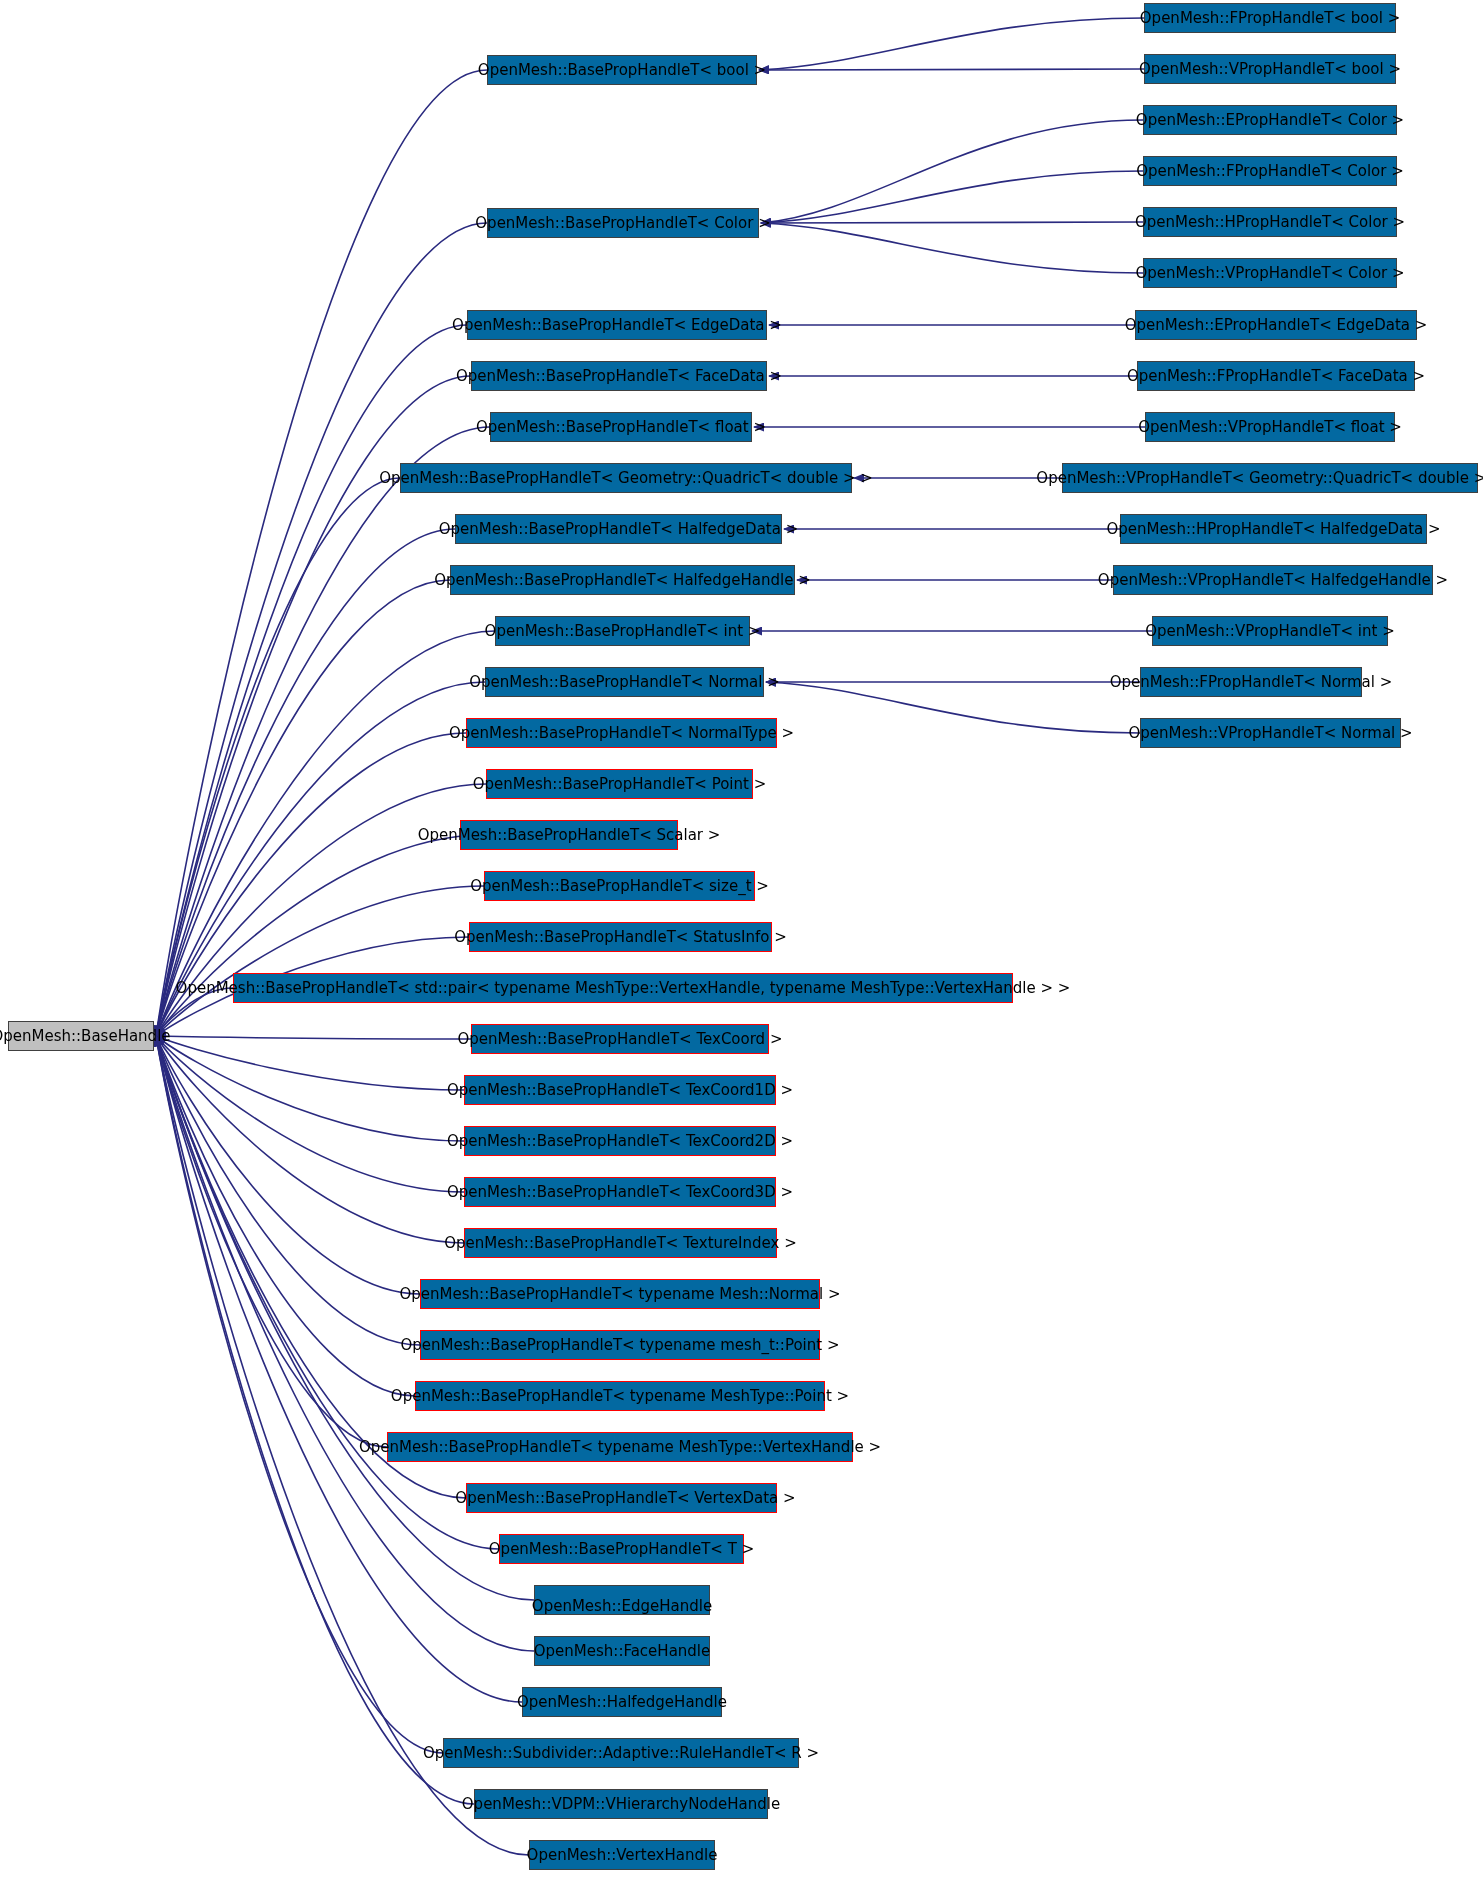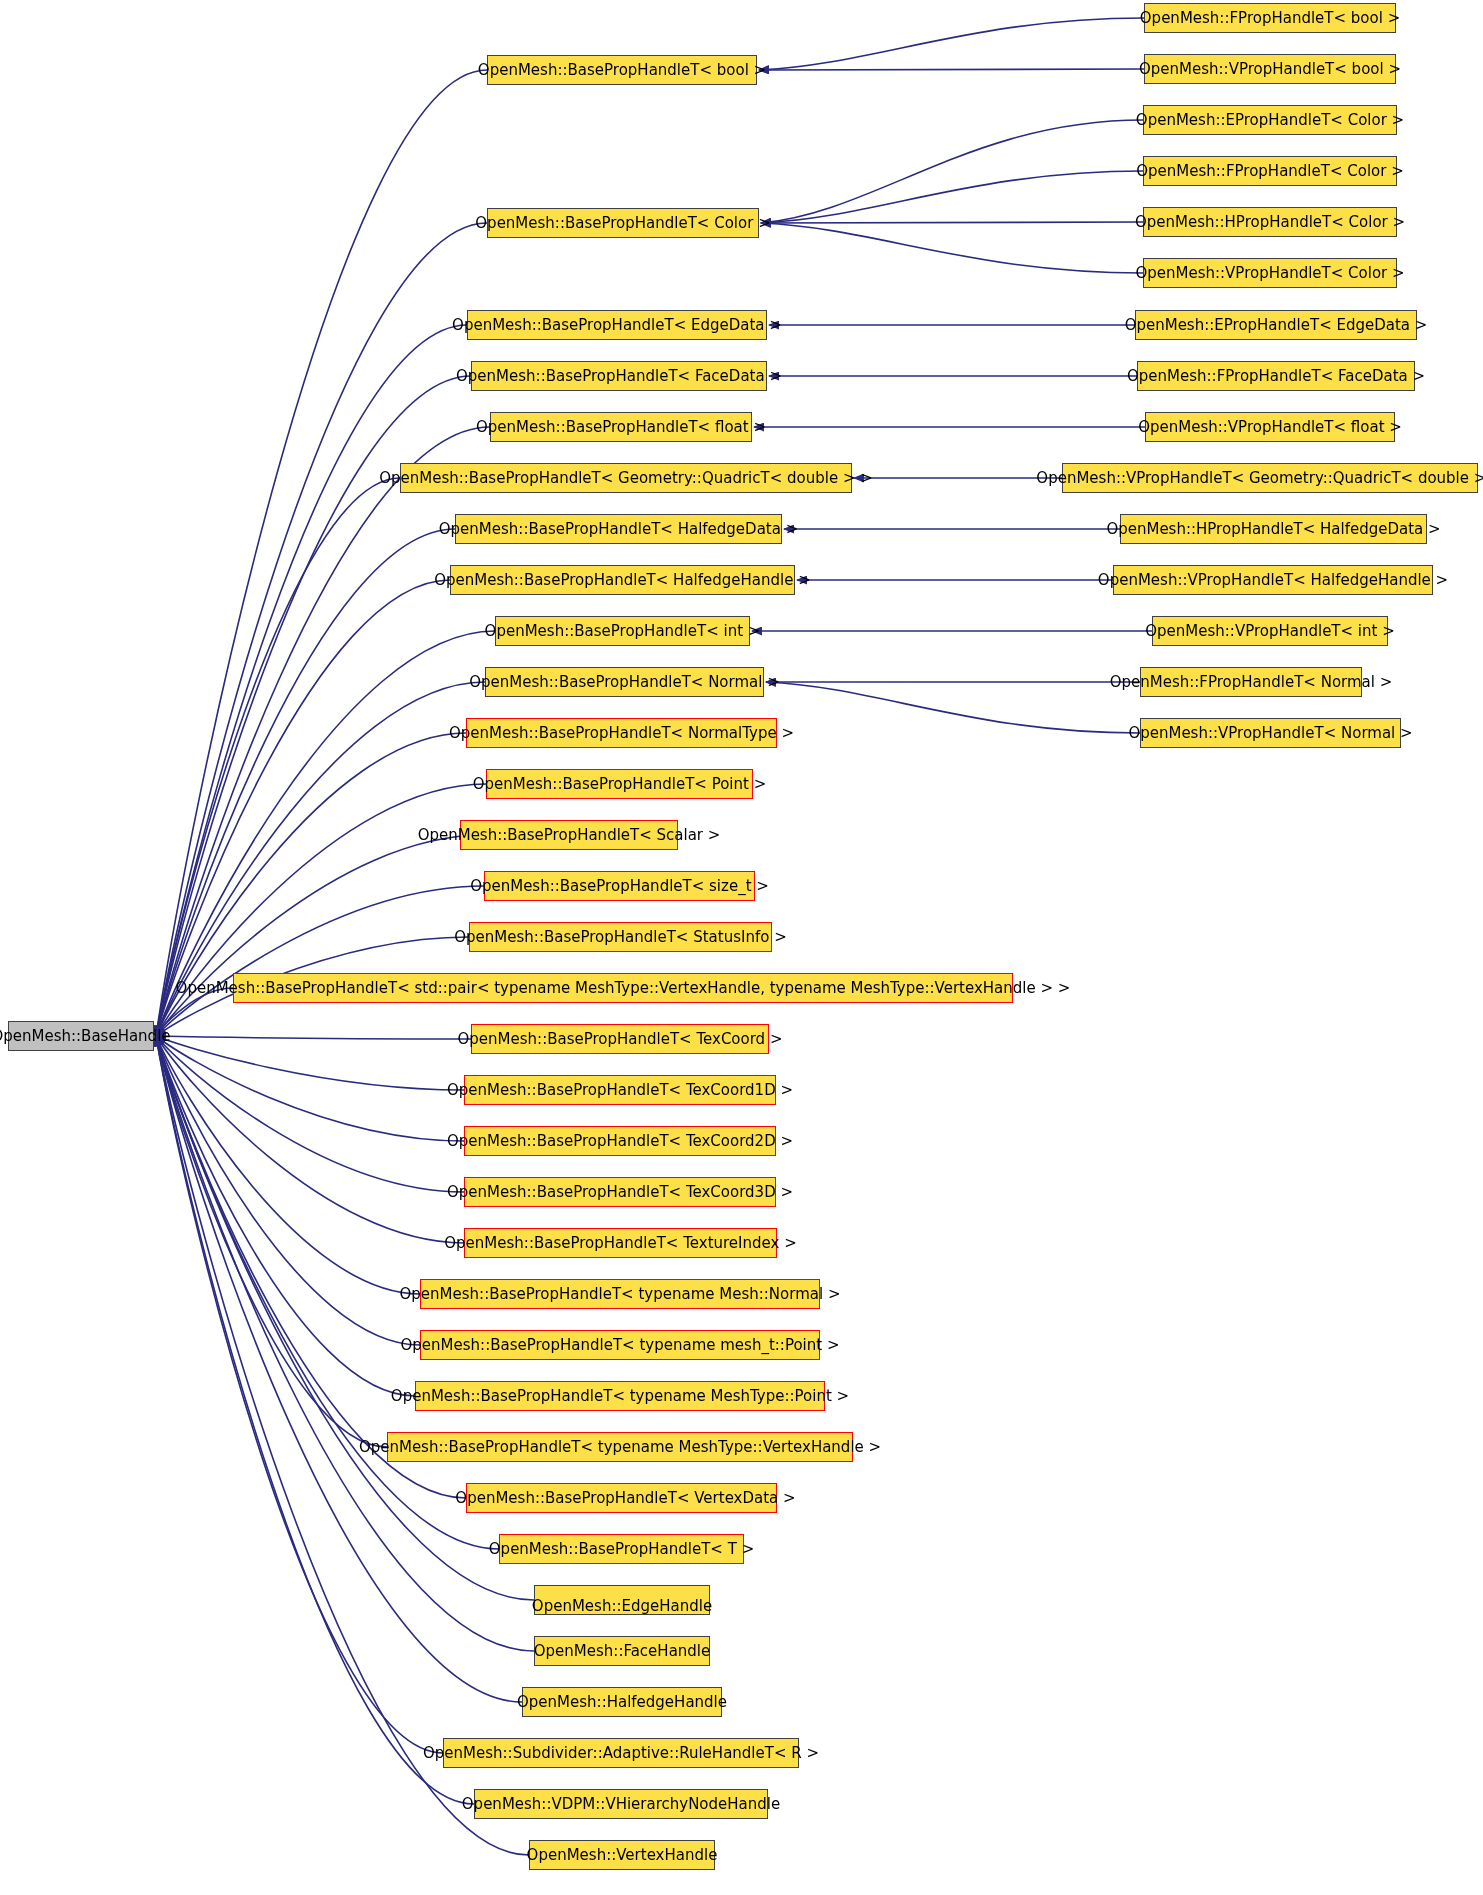--- a/index.html
+++ b/index.html
@@ -1,21 +1,21 @@
 <!DOCTYPE html>
 <html><head>
 <meta charset="utf-8">
 <style>
   html,body{margin:0;padding:0;background:#ffffff;}
   #diagram{position:relative;width:1483px;height:1895px;background:#ffffff;
     font-family:"DejaVu Sans","Liberation Sans",sans-serif;overflow:hidden;}
   svg#edges{position:absolute;left:0;top:0;width:1483px;height:1895px;}
   .node{position:absolute;box-sizing:border-box;display:flex;align-items:center;
     justify-content:center;height:30px;font-size:15px;line-height:1;
-    color:#000000;background:#fde047;white-space:nowrap;padding:0 8px;}
+    color:#000000;background:#0369a1;white-space:nowrap;padding:0 8px;}
   .node.black{border:1.5px solid #404040;}
   .node.red{border:1.5px solid #ff0000;}
   .node.root{border:1.5px solid #404040;background:#c0c0c0;}
   .node span{pointer-events:none;}
 </style>
 </head>
 <body>
 
 <div id="diagram">
   <svg id="edges" viewBox="0 0 1483 1895" xmlns="http://www.w3.org/2000/svg">

